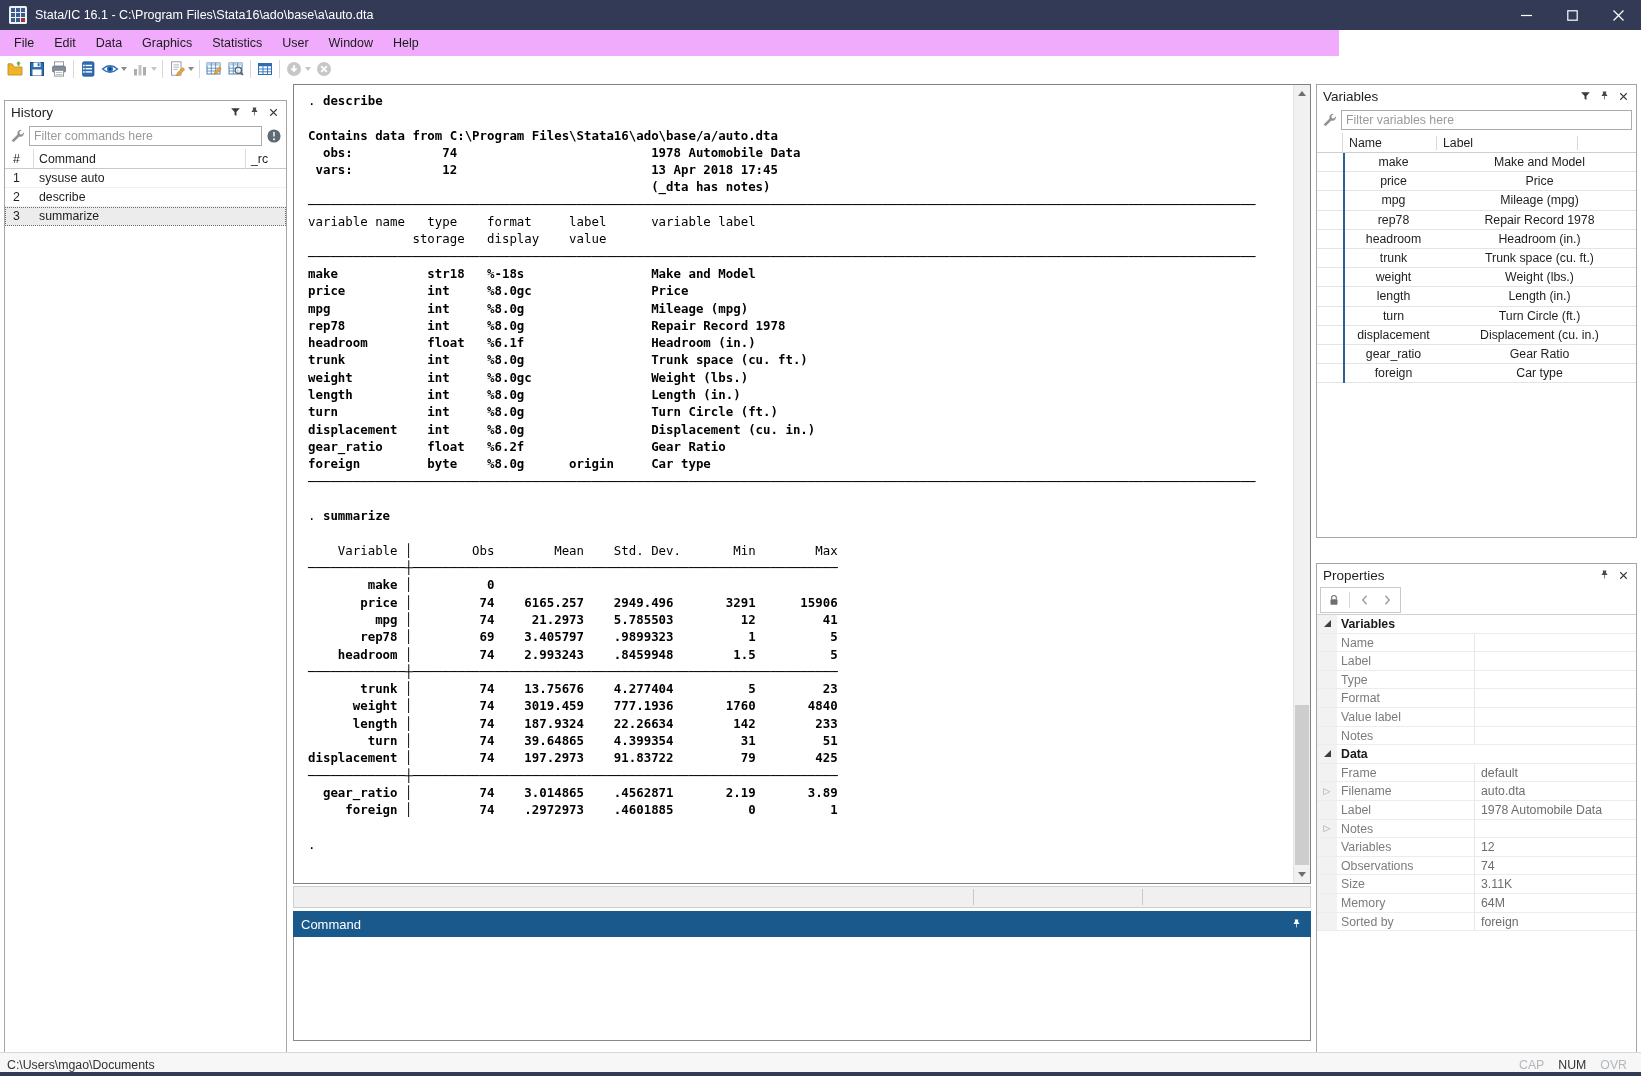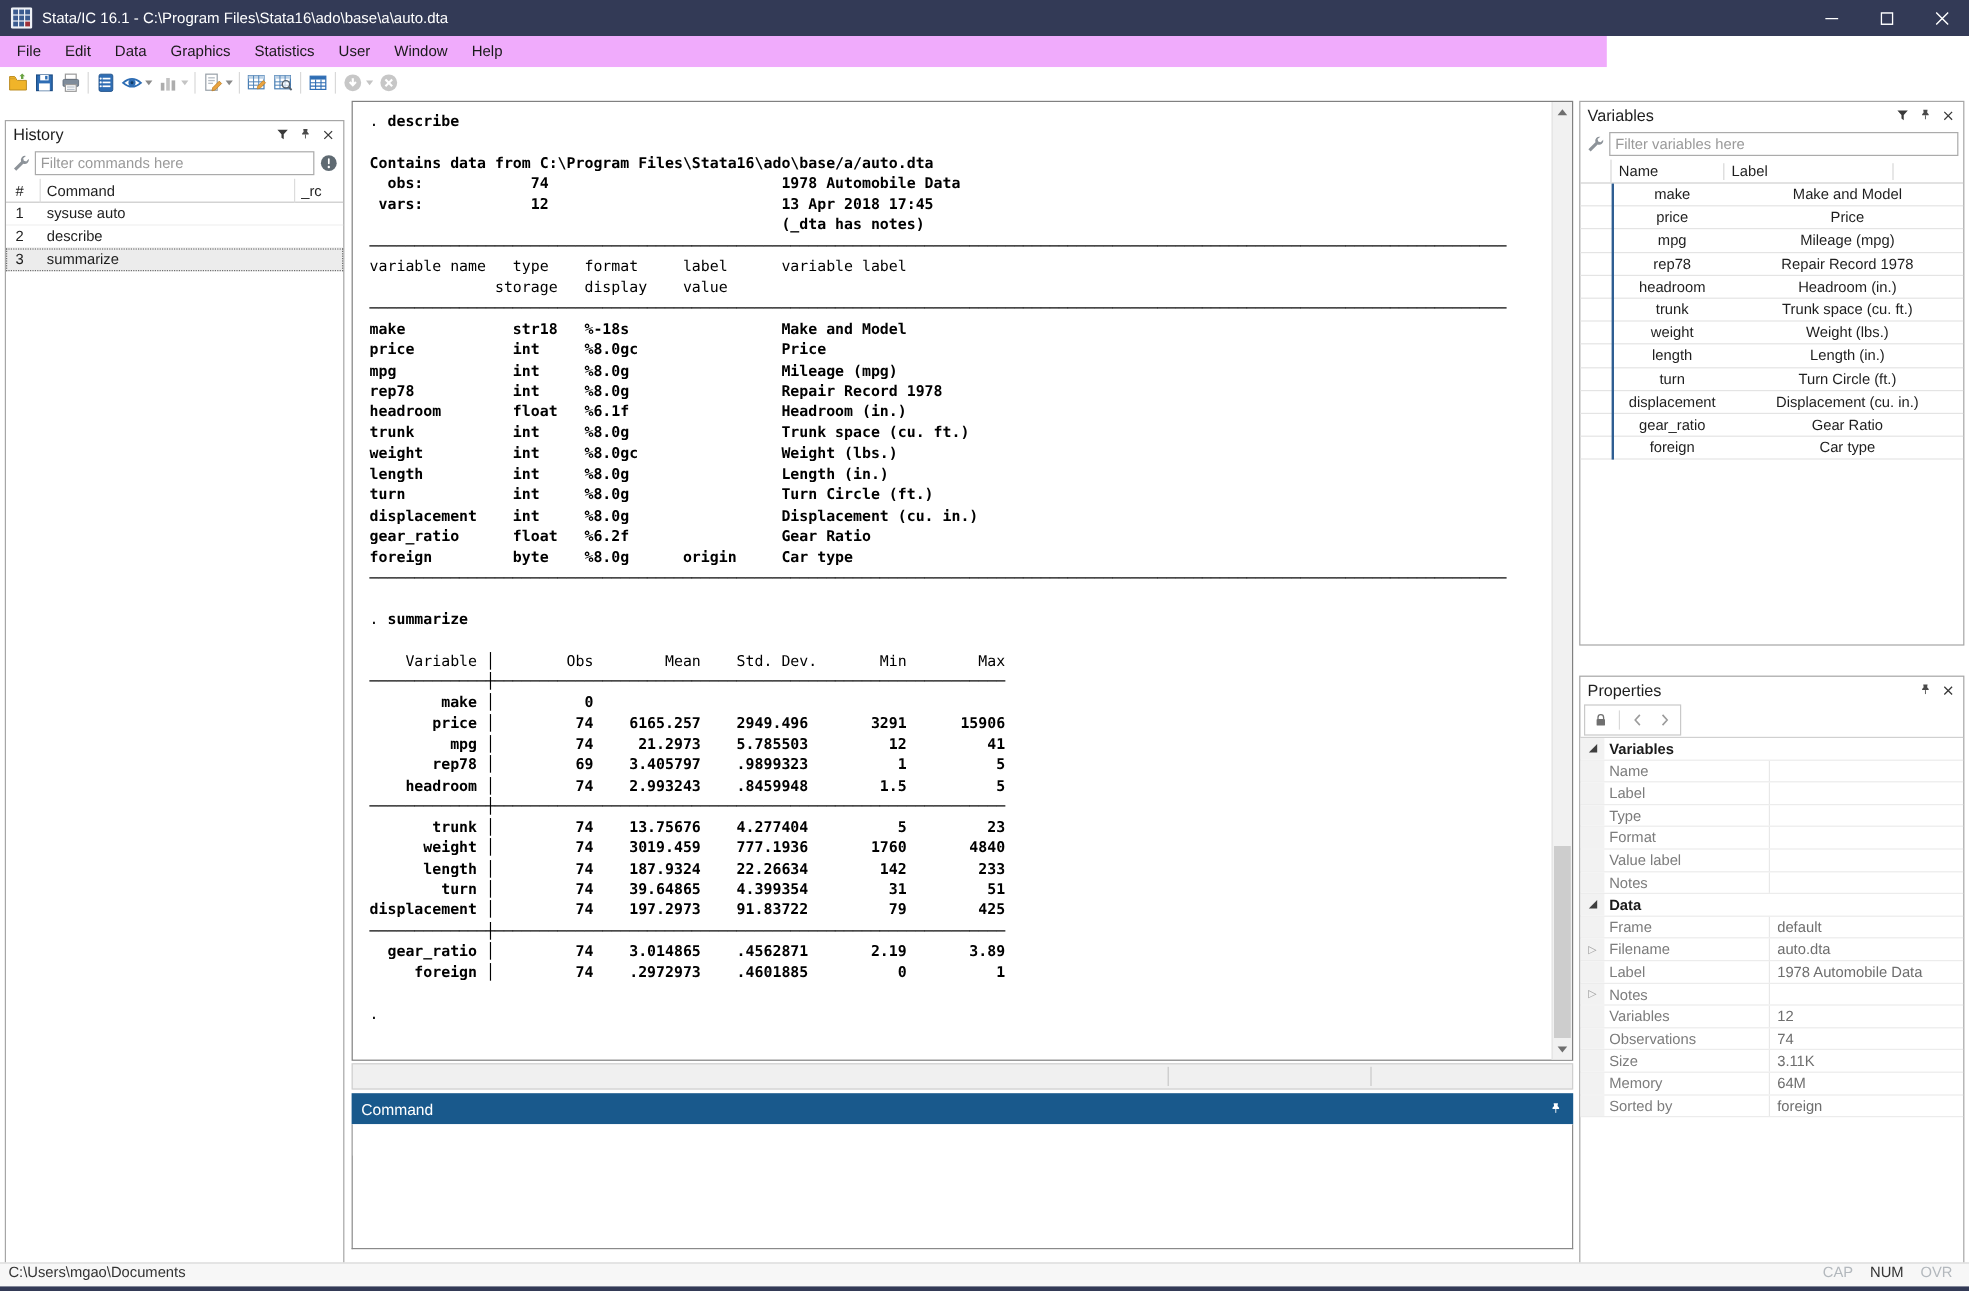--- a/index.html
+++ b/index.html
@@ -94,21 +94,21 @@
   #props-grid { border-top:1px solid #d0d0d0; position:relative; }
   .prop-row { display:flex; height:18.6px; line-height:18.6px; font-size:12.3px; border-bottom:1px solid #ececec; }
   .pr-gutter { width:20px; background:#f2f2f2; display:flex; align-items:center; justify-content:center; flex:none; }
   .pr-label { width:138px; padding-left:4px; color:#7c7c7c; flex:none; border-right:1px solid #e8e8e8; }
   .pr-value { flex:1; padding-left:6px; color:#6e6e6e; }
   .prop-row.group .pr-label { color:#1a1a1a; font-weight:700; border-right:none; width:auto; }
   .exp-tri { width:0; height:0; border-bottom:7px solid #3f3f3f; border-left:7px solid transparent; }
   .col-tri { color:#9a9a9a; font-size:9px; }
 
   
-  #statusbar { position:absolute; left:0; top:1052px; width:1641px; height:20px; background:#f7f7f7; border-top:1px solid #d8d8d8; display:flex; align-items:flex-start; font-size:12.3px; }
+  #statusbar { position:absolute; left:0; top:1052px; width:1641px; height:20px; background:#f7f7f7; border-top:1px solid #d8d8d8; display:flex; align-items:flex-end; font-size:12.3px; }
   #statusbar .sb-path { padding-left:7px; color:#333; flex:1; }
   #statusbar .sb-ind { margin-right:14px; }
   #bottom-edge { position:absolute; left:0; top:1072px; width:1641px; height:4px; background:#333a56; }
 </style>
 </head>
 <body>
 
 <div id="titlebar">
   <svg class="app-icon" viewBox="0 0 18 18">
     <rect width="18" height="18" rx="1.5" fill="#eef1f6"></rect>

